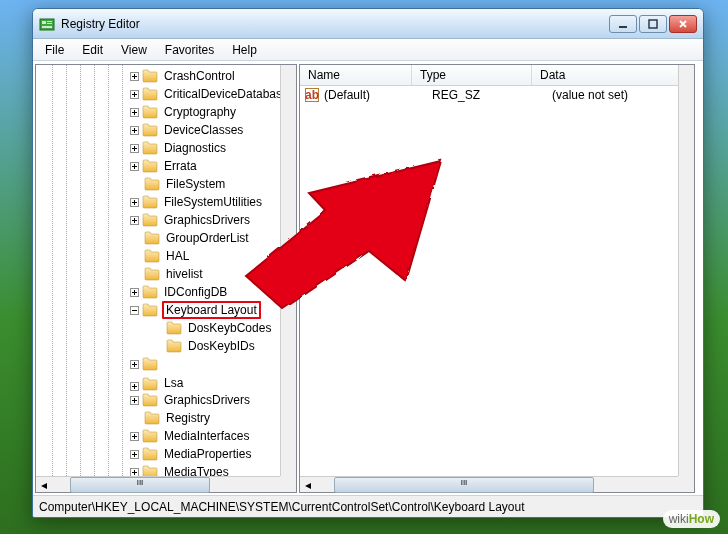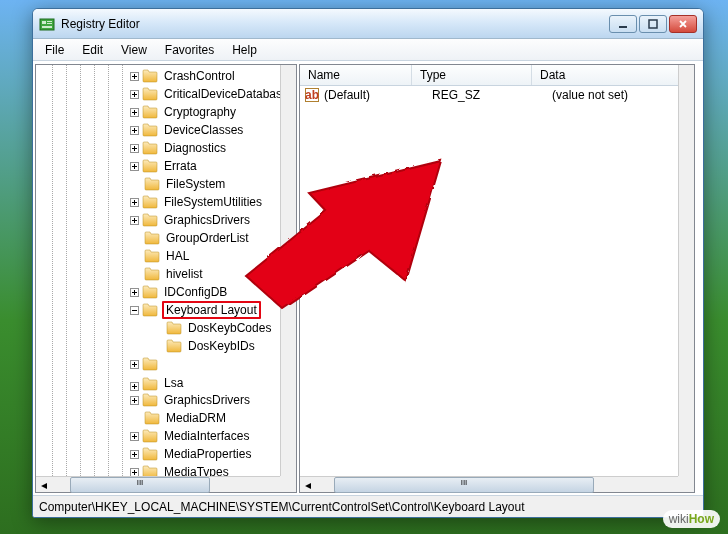--- a/index.html
+++ b/index.html
@@ -263,21 +263,21 @@
               <svg class="folder-icon" viewBox="0 0 16 14">
                 <path class="folder-svg" d="M1 3 L1 12 Q1 13 2 13 L14 13 Q15 13 15 12 L15 4 Q15 3 14 3 L7 3 L6 1 L2 1 Q1 1 1 2 Z"></path>
               </svg>
               <span class="tree-label">GraphicsDrivers</span>
             </div>
             <div class="tree-row" style="padding-left: 94px;">
               <span class="expander-spacer"></span>
               <svg class="folder-icon" viewBox="0 0 16 14">
                 <path class="folder-svg" d="M1 3 L1 12 Q1 13 2 13 L14 13 Q15 13 15 12 L15 4 Q15 3 14 3 L7 3 L6 1 L2 1 Q1 1 1 2 Z"></path>
               </svg>
-              <span class="tree-label">MediaDRM</span>
+              <span class="tree-label">Registry</span>
             </div>
             <div class="tree-row" style="padding-left: 94px;">
               <span class="expander plus"></span>
               <svg class="folder-icon" viewBox="0 0 16 14">
                 <path class="folder-svg" d="M1 3 L1 12 Q1 13 2 13 L14 13 Q15 13 15 12 L15 4 Q15 3 14 3 L7 3 L6 1 L2 1 Q1 1 1 2 Z"></path>
               </svg>
               <span class="tree-label">MediaInterfaces</span>
             </div>
             <div class="tree-row" style="padding-left: 94px;">
               <span class="expander plus"></span>

